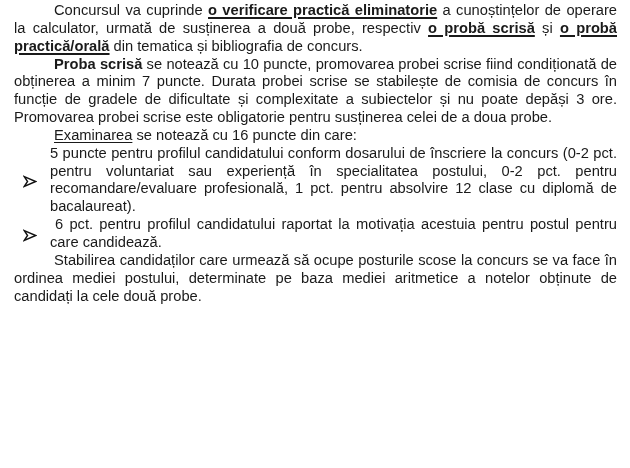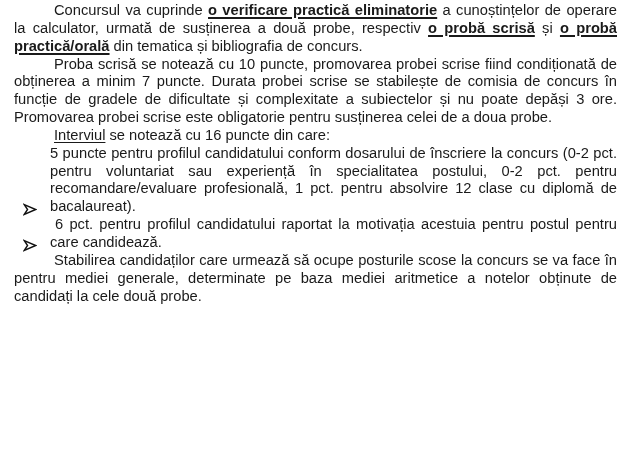--- a/index.html
+++ b/index.html
@@ -24,29 +24,29 @@
   p.para {
     margin: 0;
     text-indent: 40px;
   }
   .bu {
     font-weight: bold;
     text-decoration: underline;
     text-decoration-thickness: 1.5px;
     text-underline-offset: 2px;
   }
-  .b { font-weight: normal; }
+  .b { font-weight: bold; }
   .u {
     text-decoration: underline;
     text-decoration-thickness: 1.2px;
     text-underline-offset: 2px;
   }
   .bullet {
     display: flex;
-    align-items: flex-end;
+    align-items: center;
   }
   .bullet .marker {
     flex: 0 0 36px;
     box-sizing: border-box;
     padding-left: 9px;
     padding-top: 3px;
   }
   .bullet .marker svg { display: block; }
   .bullet .btxt {
     flex: 1 1 auto;
@@ -58,21 +58,21 @@
 <body>
 
 <div class="page">
 
   <p class="para"><span>Concursul va cuprinde </span><span class="bu">o verificare practică eliminatorie</span><span> a cunoștințelor de operare la calculator, urmată de susținerea a două probe, respectiv </span><span class="bu">o probă scrisă</span><span> și </span><span class="bu">o probă practică/orală</span><span> din tematica și bibliografia de concurs.</span></p>
 
   <p class="para"><span class="b">Proba scrisă</span><span> se notează cu 10 puncte, promovarea probei scrise fiind condiționată de obținerea a minim 7 puncte. Durata probei scrise se stabilește de comisia de concurs în funcție de gradele de dificultate și complexitate a subiectelor și nu poate depăși 3 ore. Promovarea probei scrise este obligatorie pentru susținerea celei de a doua probe.</span></p>
 
 
 
-  <p class="para"><span class="u">Interviul</span><span> se notează cu 16 puncte din care:</span></p>
+  <p class="para"><span class="u">Examinarea</span><span> se notează cu 16 puncte din care:</span></p>
 
   <div class="bullet">
     <span class="marker">
       <svg width="14" height="13" viewBox="0 0 16 14" aria-hidden="true">
         <path d="M1.5 1.5 L14.5 7 L1.5 12.5 L5.2 7 Z" fill="#ffffff" stroke="#111111" stroke-width="1.6" stroke-linejoin="miter"></path>
       </svg>
     </span>
     <span class="btxt">5 puncte pentru profilul candidatului conform dosarului de înscriere la concurs (0-2 pct. pentru voluntariat sau experiență în specialitatea postului, 0-2 pct. pentru recomandare/evaluare profesională, 1 pct. pentru absolvire 12 clase cu diplomă de bacalaureat).</span>
   </div>
 
@@ -80,15 +80,15 @@
     <span class="marker">
       <svg width="14" height="13" viewBox="0 0 16 14" aria-hidden="true">
         <path d="M1.5 1.5 L14.5 7 L1.5 12.5 L5.2 7 Z" fill="#ffffff" stroke="#111111" stroke-width="1.6" stroke-linejoin="miter"></path>
       </svg>
     </span>
     <span class="btxt sp">6 pct. pentru profilul candidatului raportat la motivația acestuia pentru postul pentru care candidează.</span>
   </div>
 
 
 
-  <p class="para"><span>Stabilirea candidaților care urmează să ocupe posturile scose la concurs se va face în pentru mediei generale, determinate pe baza mediei aritmetice a notelor obținute de candidați la cele două probe.</span></p>
+  <p class="para"><span>Stabilirea candidaților care urmează să ocupe posturile scose la concurs se va face în ordinea mediei postului, determinate pe baza mediei aritmetice a notelor obținute de candidați la cele două probe.</span></p>
 
 </div>
 
 </body></html>

